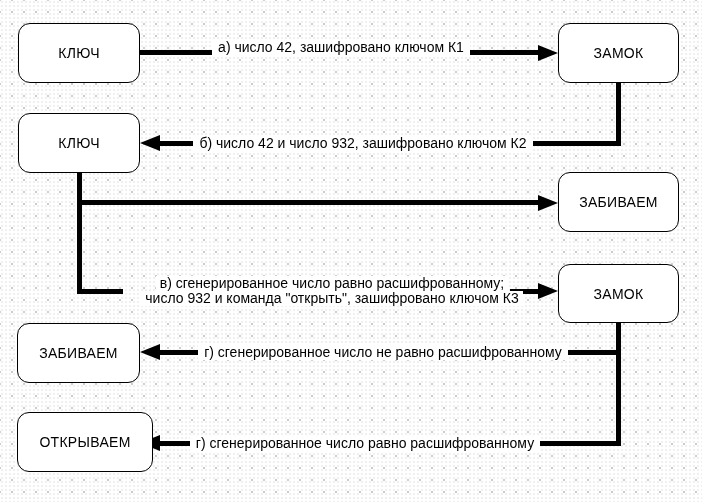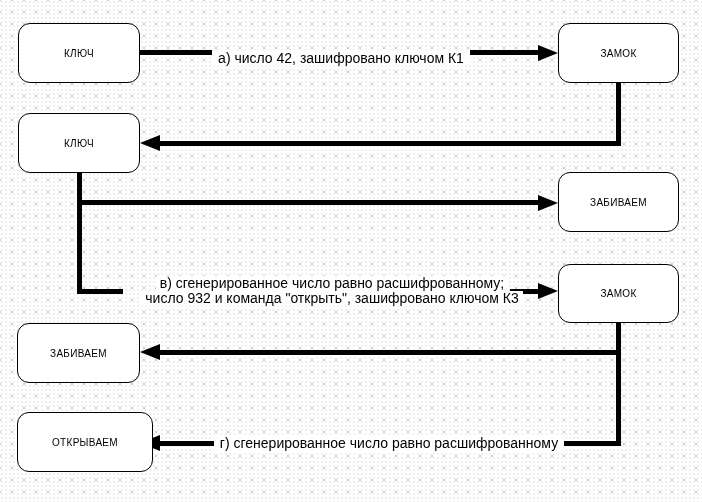--- a/index.html
+++ b/index.html
@@ -24,21 +24,21 @@
     box-sizing: border-box;
     background: #ffffff;
     border: 1.5px solid #000000;
     border-radius: 12px;
     display: flex;
     align-items: center;
     justify-content: center;
     z-index: 3;
   }
   .node span {
-    font-size: 10px;
+    font-size: 14px;
     color: #000000;
     letter-spacing: 0.3px;
     white-space: nowrap;
   }
   #n-kluch1    { left: 18px;  top: 23px;  width: 122px; height: 60px; }
   #n-zamok1    { left: 558px; top: 23px;  width: 121px; height: 60px; }
   #n-kluch2    { left: 18px;  top: 113px; width: 122px; height: 60px; }
   #n-zabivaem-r{ left: 558px; top: 172px; width: 121px; height: 60px; }
   #n-zamok2    { left: 558px; top: 264px; width: 121px; height: 59px; }
   #n-zabivaem-l{ left: 17px;  top: 323px; width: 123px; height: 60px; }
@@ -81,26 +81,26 @@
   .edge-label span {
     background: #ffffff;
     padding: 0 6px;
     font-size: 14px;
     line-height: 16px;
     color: #000000;
     white-space: nowrap;
   }
   .edge-label.twoline { flex-direction: column; align-items: center; }
   .edge-label.twoline span { line-height: 15px; padding: 0 4px; }
-  #lbl-a  { left: 140px; width: 402px; top: 58px; }
+  #lbl-a  { left: 140px; width: 402px; top: 47px; }
   #lbl-b  { left: 162px; width: 402px; top: 143px; }
   #lbl-v1 { left: 84px;  width: 460px; top: 202.5px; }
   #lbl-v2 { left: 136px; width: 392px; top: 290.5px; }
   #lbl-g1 { left: 160px; width: 446px; top: 352px; }
-  #lbl-g2 { left: 172px; width: 434px; top: 443px; }
+  #lbl-g2 { left: 148px; width: 434px; top: 443px; }
 </style>
 </head>
 <body>
 
 <div class="canvas">
 
   <div class="seg" id="h-a"></div>
   <div class="seg" id="v-b"></div>
   <div class="seg" id="h-b"></div>
   <div class="seg" id="v-k2"></div>
@@ -114,23 +114,29 @@
   <div class="arr-r" id="arr-a"></div>
   <div class="arr-l" id="arr-b"></div>
   <div class="arr-r" id="arr-v1"></div>
   <div class="arr-r" id="arr-v2"></div>
   <div class="arr-l" id="arr-g1"></div>
   <div class="arr-l" id="arr-g2"></div>
 
   <div class="edge-label" id="lbl-a">
     <span>а) число 42, зашифровано ключом К1</span>
   </div>
+  <div class="edge-label" id="lbl-b">
+    <span>б) число 42 и число 932, зашифровано ключом К2</span>
+  </div>
   <div class="edge-label twoline" id="lbl-v2">
     <span>в) сгенерированное число равно расшифрованному;</span>
     <span>число 932 и команда "открыть", зашифровано ключом К3</span>
+  </div>
+  <div class="edge-label" id="lbl-g1">
+    <span>г) сгенерированное число не равно расшифрованному</span>
   </div>
   <div class="edge-label" id="lbl-g2">
     <span>г) сгенерированное число равно расшифрованному</span>
   </div>
 
   <div class="node" id="n-kluch1">
     <span>КЛЮЧ</span>
   </div>
   <div class="node" id="n-zamok1">
     <span>ЗАМОК</span>

